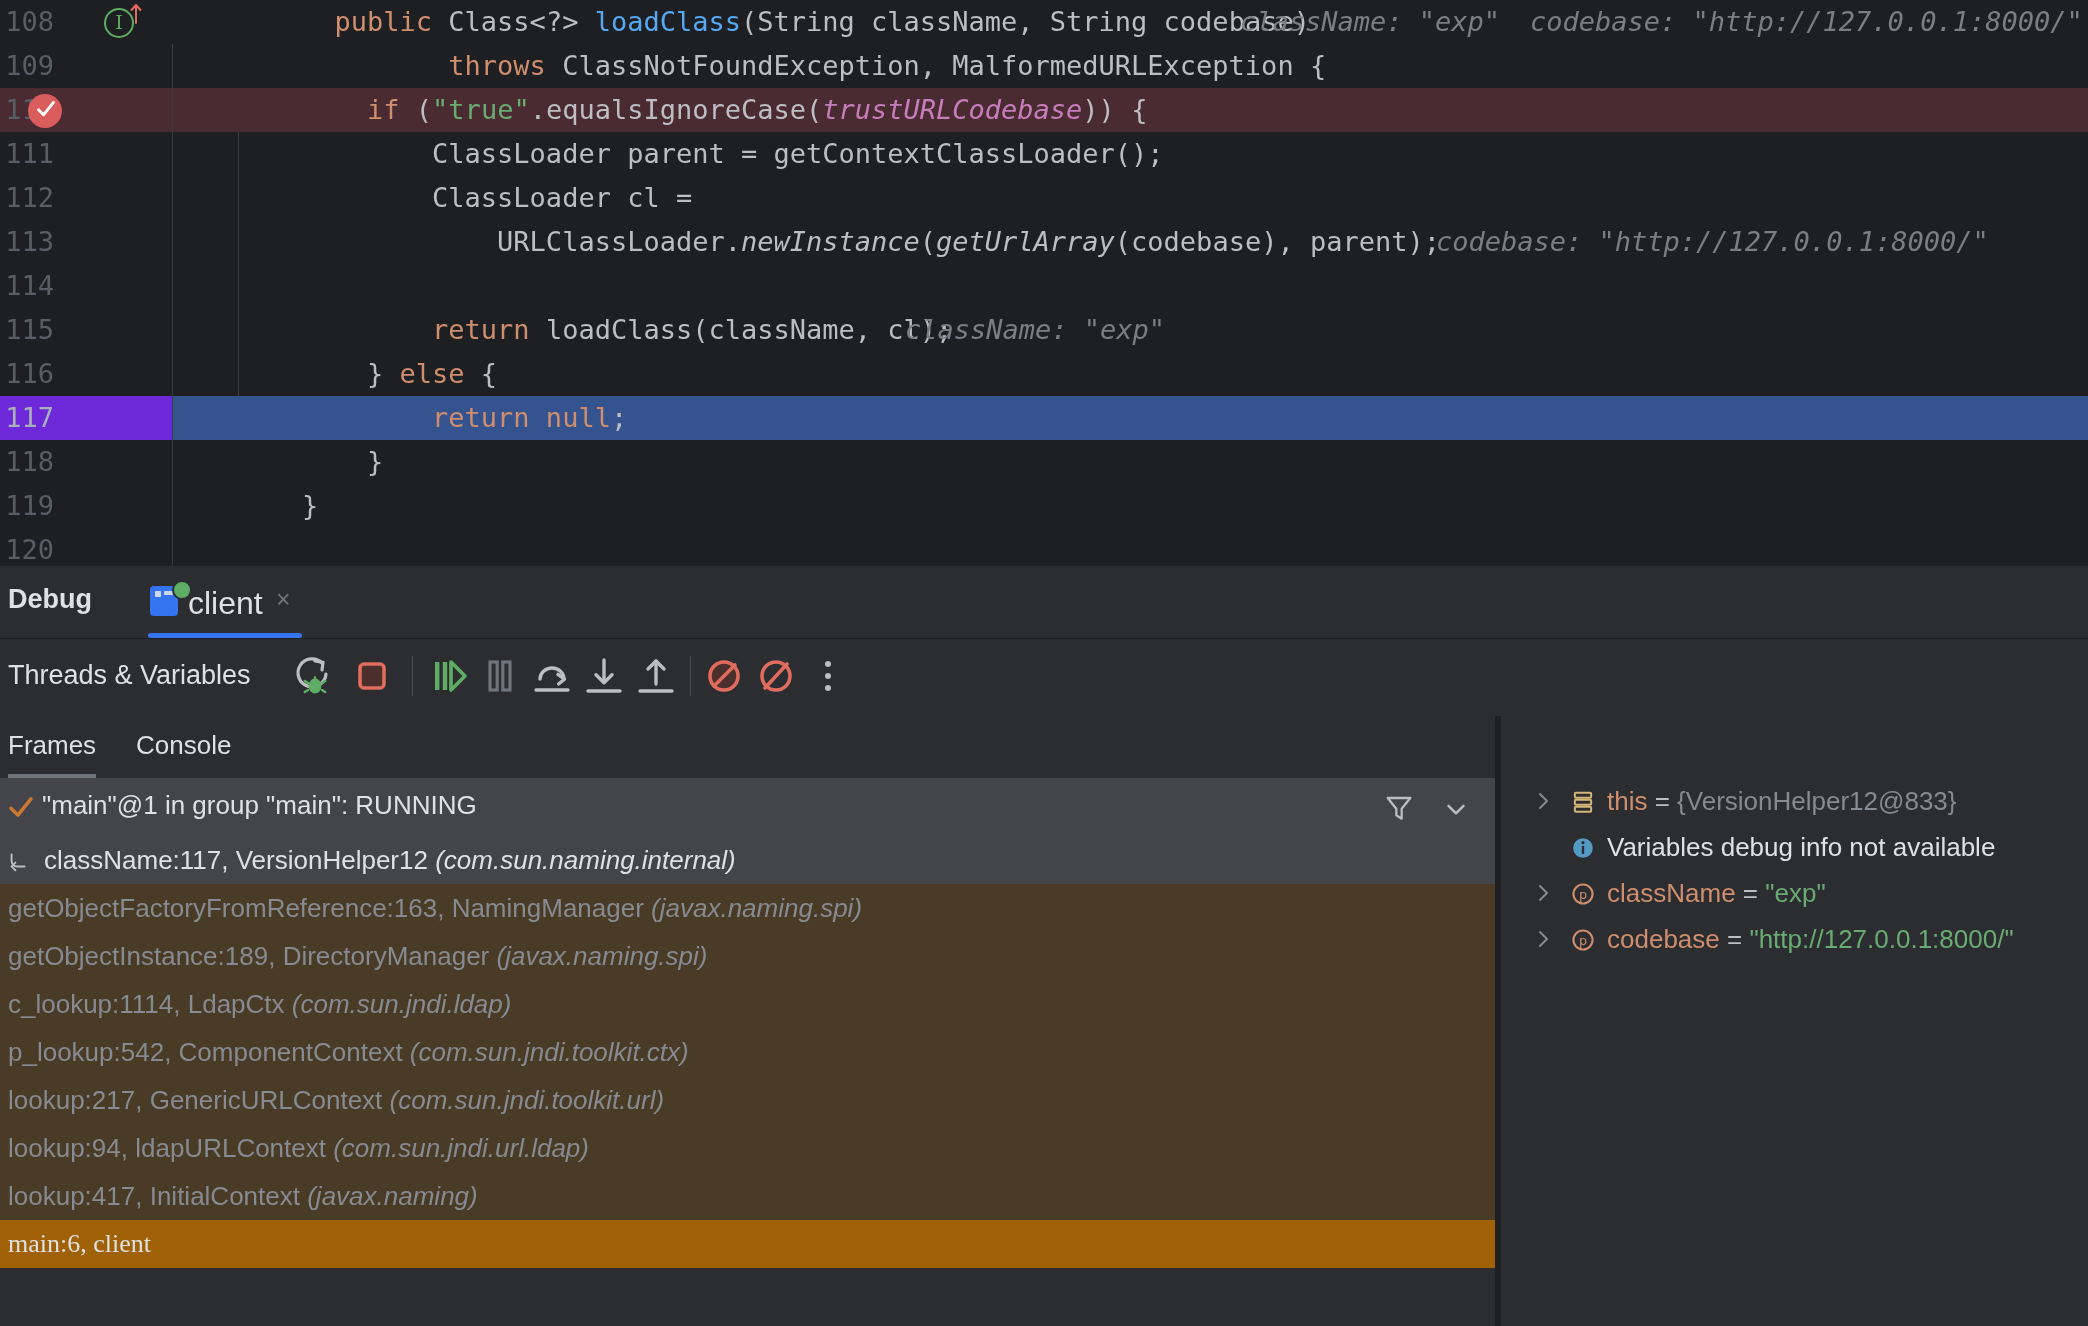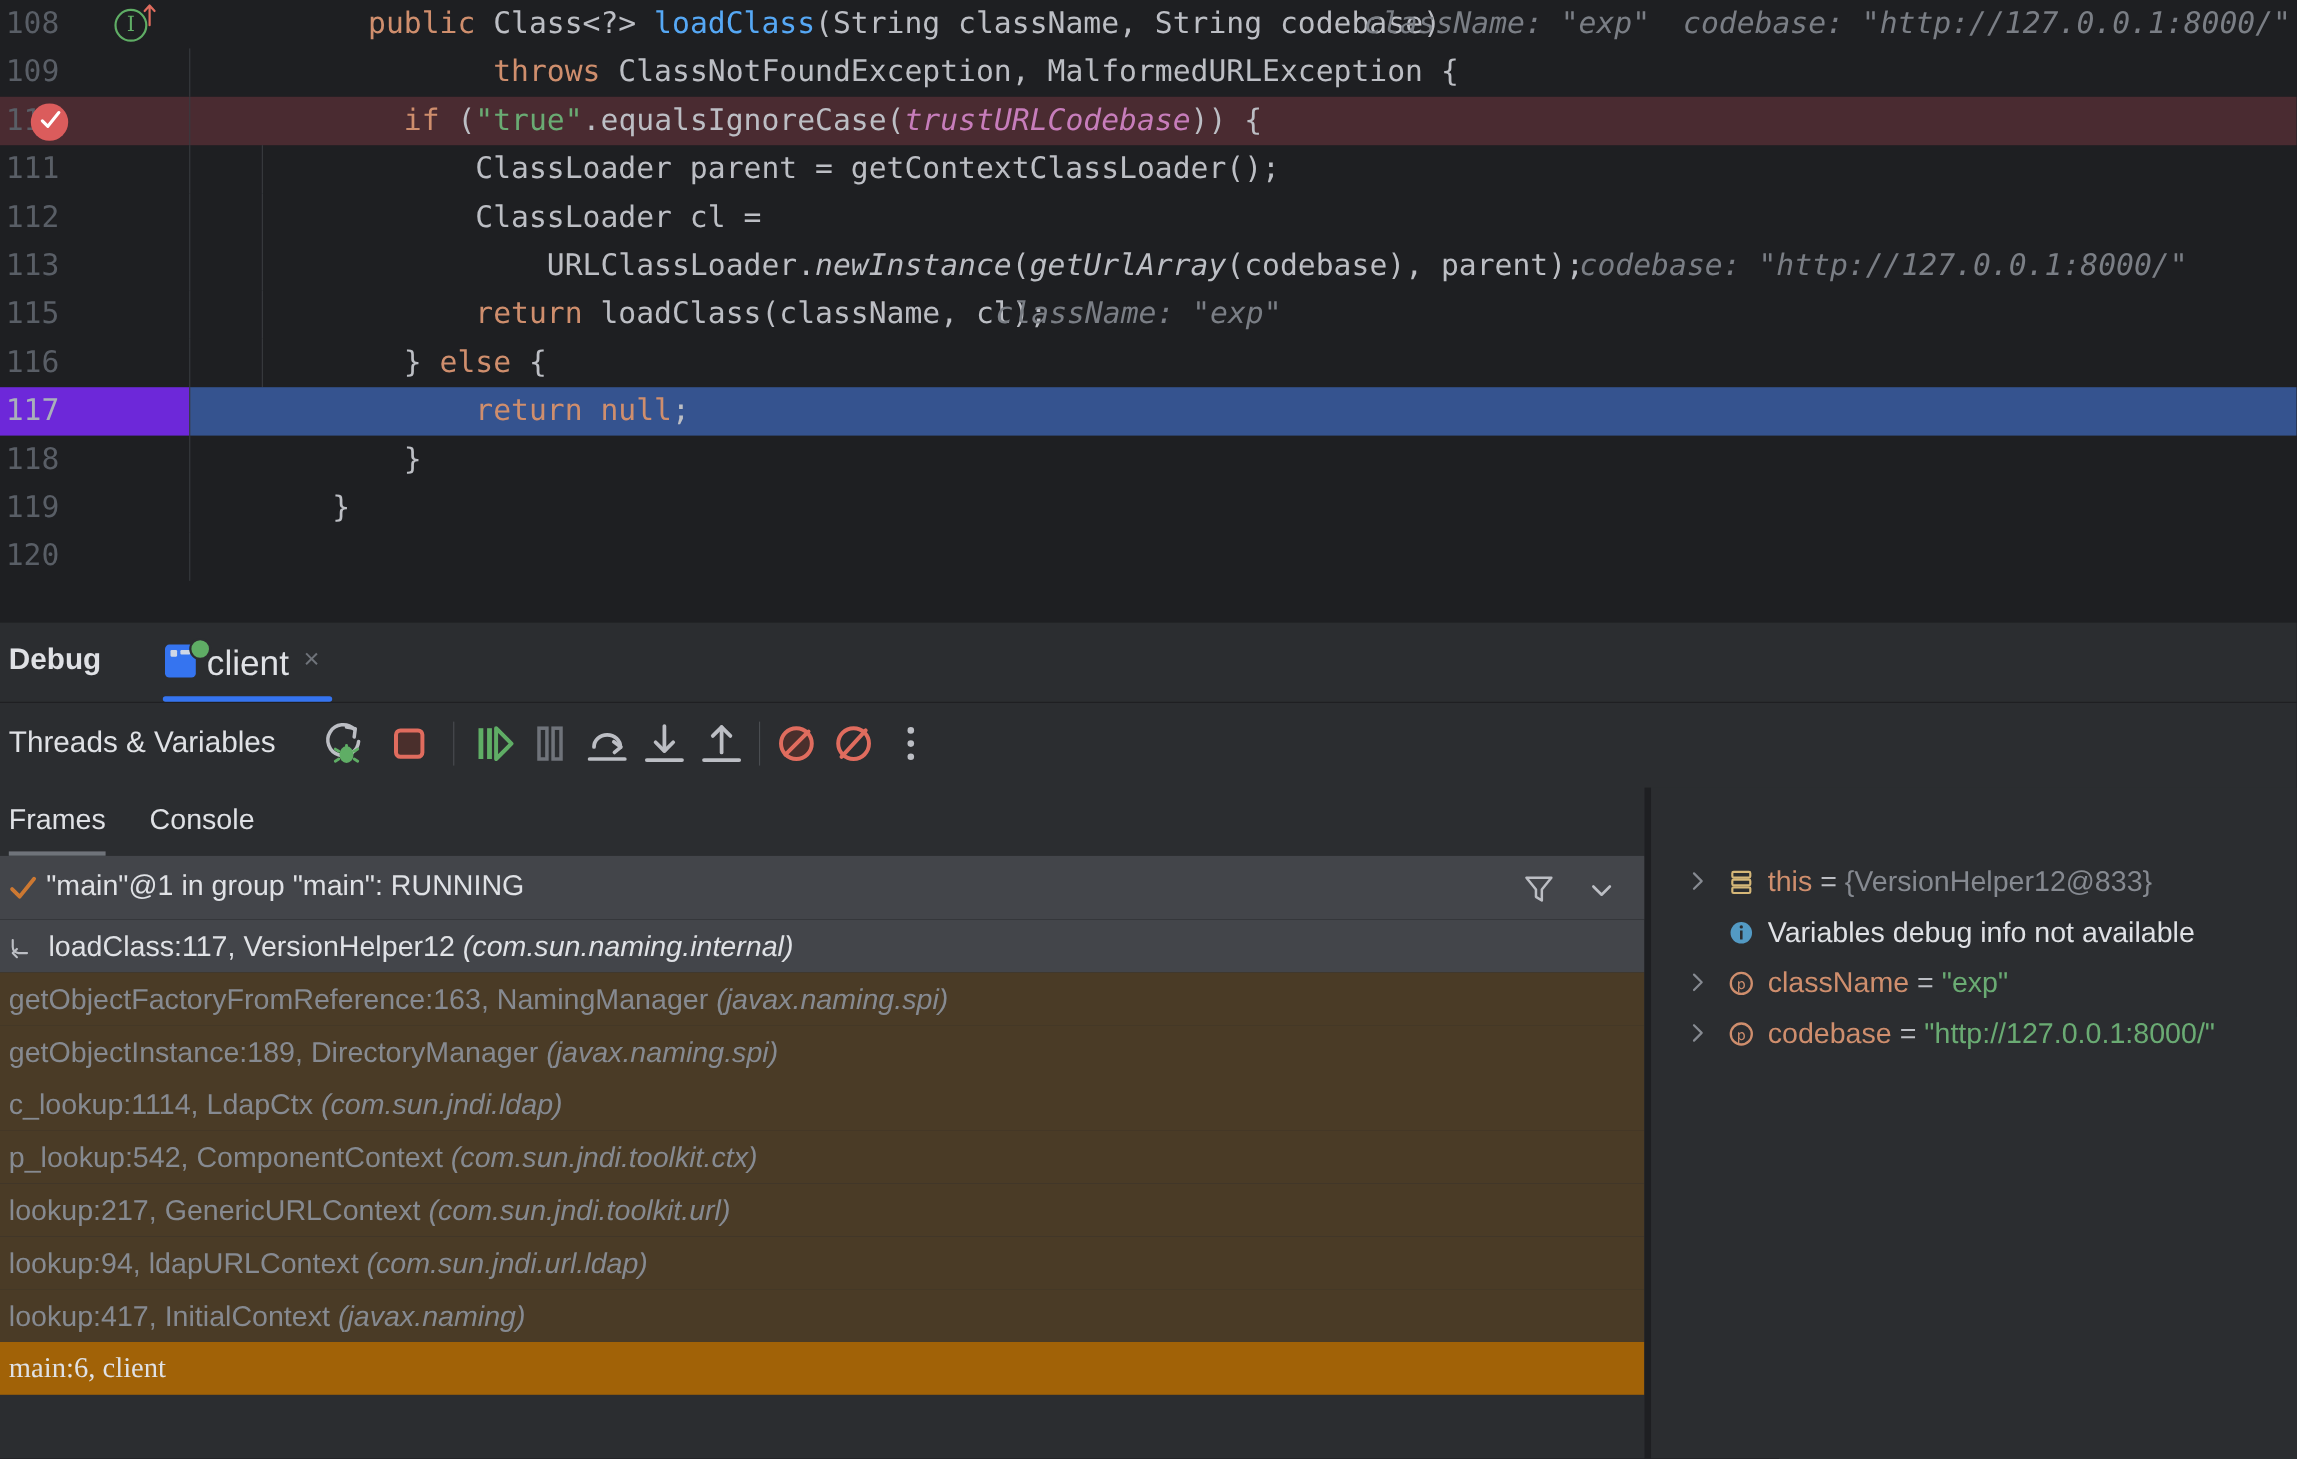--- a/index.html
+++ b/index.html
@@ -205,20 +205,21 @@
       <div class="code-line"><div class="gutter"><div class="lnum">108</div><div class="icon-override">I</div><svg class="icon-arrow-up" viewBox="0 0 16 22">
             <path d="M8 21 V4 M3.5 8 L8 3 L12.5 8" stroke="#E06C5E" stroke-width="2" fill="none" stroke-linecap="round" stroke-linejoin="round"></path>
           </svg></div><div class="codetext"><span class="kw">          public </span><span class="plain">Class&lt;?&gt; </span><span class="meth">loadClass</span><span class="plain">(String className, String codebase)</span></div><span class="hint" style="position: absolute; left: 1240px; top: 0px;">className: "exp"</span><span class="hint" style="position: absolute; left: 1530px; top: 0px;">codebase: "http://127.0.0.1:8000/"</span></div>
       <div class="code-line"><div class="gutter"><div class="lnum">109</div></div><div class="codetext"><span class="kw">                 throws </span><span class="plain">ClassNotFoundException, MalformedURLException {</span></div><div class="guide" style="left: 172px;"></div></div>
       <div class="code-line bp"><div class="gutter"><div class="lnum">110</div><div class="icon-bp"><svg class="chk" viewBox="0 0 24 24">
               <path d="M3 13 L9 19 L21 4" stroke="#FFFFFF" stroke-width="3.4" fill="none" stroke-linecap="round" stroke-linejoin="round"></path>
             </svg></div></div><div class="codetext"><span class="kw">            if </span><span class="plain">(</span><span class="str">"true"</span><span class="plain">.equalsIgnoreCase(</span><span class="stat">trustURLCodebase</span><span class="plain">)) {</span></div><div class="guide" style="left: 172px;"></div></div>
       <div class="code-line"><div class="gutter"><div class="lnum">111</div></div><div class="codetext"><span class="plain">                ClassLoader parent = getContextClassLoader();</span></div><div class="guide" style="left: 172px;"></div><div class="guide" style="left: 238px;"></div></div>
       <div class="code-line"><div class="gutter"><div class="lnum">112</div></div><div class="codetext"><span class="plain">                ClassLoader cl =</span></div><div class="guide" style="left: 172px;"></div><div class="guide" style="left: 238px;"></div></div>
       <div class="code-line"><div class="gutter"><div class="lnum">113</div></div><div class="codetext"><span class="plain">                    URLClassLoader.</span><span class="sm">newInstance</span><span class="plain">(</span><span class="sm">getUrlArray</span><span class="plain">(codebase), parent);</span></div><span class="hint" style="position: absolute; left: 1436px; top: 0px;">codebase: "http://127.0.0.1:8000/"</span><div class="guide" style="left: 172px;"></div><div class="guide" style="left: 238px;"></div></div>
+      <div class="code-line"><div class="gutter"><div class="lnum">114</div></div><div class="codetext"></div><div class="guide" style="left: 172px;"></div><div class="guide" style="left: 238px;"></div></div>
       <div class="code-line"><div class="gutter"><div class="lnum">115</div></div><div class="codetext"><span class="kw">                return </span><span class="plain">loadClass(className, cl);</span></div><span class="hint" style="position: absolute; left: 905px; top: 0px;">className: "exp"</span><div class="guide" style="left: 172px;"></div><div class="guide" style="left: 238px;"></div></div>
       <div class="code-line"><div class="gutter"><div class="lnum">116</div></div><div class="codetext"><span class="plain">            } </span><span class="kw">else </span><span class="plain">{</span></div><div class="guide" style="left: 172px;"></div><div class="guide" style="left: 238px;"></div></div>
       <div class="code-line exec"><div class="gutter"><div class="lnum">117</div></div><div class="codetext"><span class="kw">                return null</span><span class="plain">;</span></div><div class="guide" style="left: 172px;"></div></div>
       <div class="code-line"><div class="gutter"><div class="lnum">118</div></div><div class="codetext"><span class="plain">            }</span></div><div class="guide" style="left: 172px;"></div></div>
       <div class="code-line"><div class="gutter"><div class="lnum">119</div></div><div class="codetext"><span class="plain">        }</span></div><div class="guide" style="left: 172px;"></div></div>
       <div class="code-line"><div class="gutter"><div class="lnum">120</div></div><div class="codetext"></div><div class="guide" style="left: 172px;"></div></div>
     </div>
 
   <div class="debug-panel">
 
@@ -340,21 +341,21 @@
       </svg>
       <svg class="thread-chevron" viewBox="0 0 24 24">
         <path d="M6 9.5 L12 15.5 L18 9.5" fill="none" stroke="#BCBEC4" stroke-width="1.9" stroke-linecap="round" stroke-linejoin="round"></path>
       </svg>
     </div>
 
     <div class="frames-list" id="frames">
         <div class="frame sel"><svg class="retarrow" viewBox="0 0 24 24">
             <path d="M7 6 V12 a5 5 0 0 0 5 5 H19" fill="none" stroke="#BCBEC4" stroke-width="1.8" stroke-linecap="round"></path>
             <path d="M10.5 13.5 L7 17 L10.5 20.5" fill="none" stroke="#BCBEC4" stroke-width="1.8" stroke-linecap="round" stroke-linejoin="round"></path>
-          </svg><span>loadClass:117, VersionHelper12 </span><span class="pkg">(com.sun.naming.internal)</span></div>
+          </svg><span>className:117, VersionHelper12 </span><span class="pkg">(com.sun.naming.internal)</span></div>
         <div class="frame lib"><span>getObjectFactoryFromReference:163, NamingManager </span><span class="pkg">(javax.naming.spi)</span></div>
         <div class="frame lib"><span>getObjectInstance:189, DirectoryManager </span><span class="pkg">(javax.naming.spi)</span></div>
         <div class="frame lib"><span>c_lookup:1114, LdapCtx </span><span class="pkg">(com.sun.jndi.ldap)</span></div>
         <div class="frame lib"><span>p_lookup:542, ComponentContext </span><span class="pkg">(com.sun.jndi.toolkit.ctx)</span></div>
         <div class="frame lib"><span>lookup:217, GenericURLContext </span><span class="pkg">(com.sun.jndi.toolkit.url)</span></div>
         <div class="frame lib"><span>lookup:94, ldapURLContext </span><span class="pkg">(com.sun.jndi.url.ldap)</span></div>
         <div class="frame lib"><span>lookup:417, InitialContext </span><span class="pkg">(javax.naming)</span></div>
         <div class="frame user"><span>main:6, client</span></div>
       </div>
 

